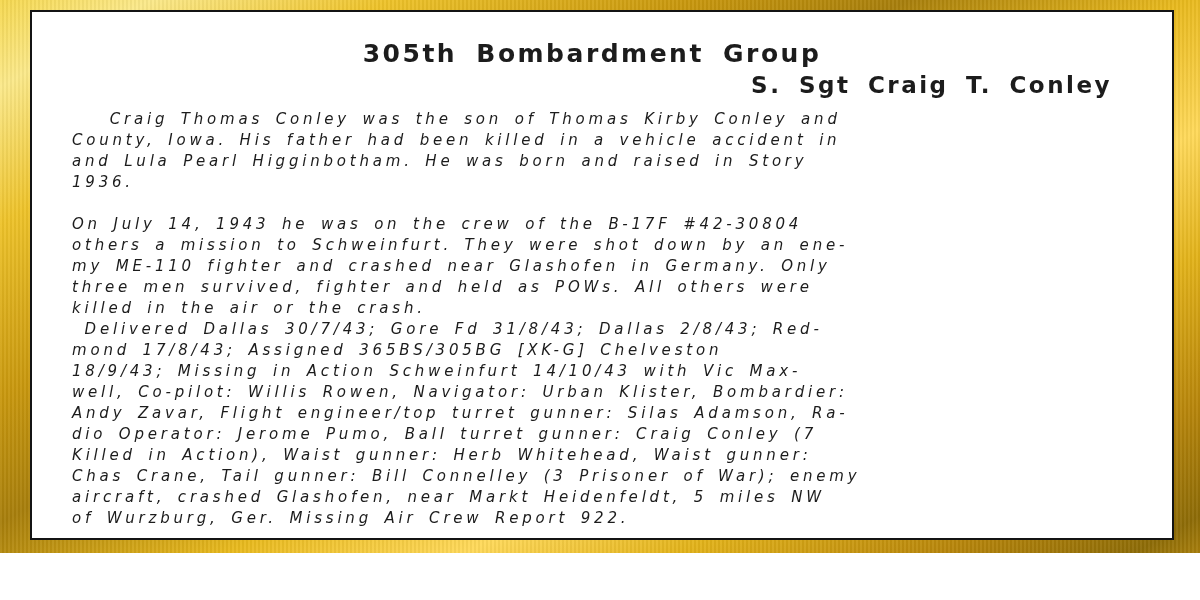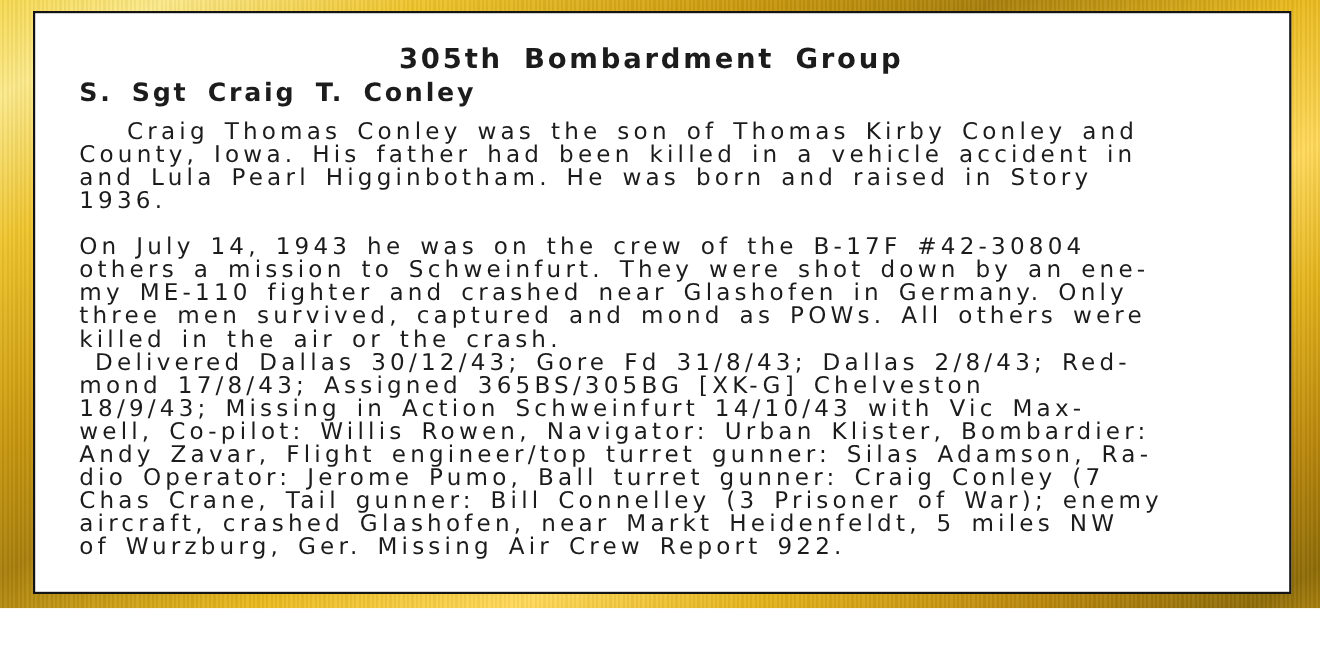--- a/index.html
+++ b/index.html
@@ -56,34 +56,35 @@
   .doc-title {
     text-align: center;
     font-size: 25px;
     font-weight: bold;
     letter-spacing: 2.5px;
     word-spacing: 8px;
     line-height: 31px;
     margin: 0 40px 0 0;
   }
   .doc-subtitle {
-    text-align: left;
+    text-align: right;
     font-size: 23px;
     font-weight: bold;
     letter-spacing: 2.5px;
     word-spacing: 7px;
     line-height: 30px;
     margin: 1px 40px 0 0;
   }
   .body-text {
     margin-top: 9px;
-    font-size: 21px;
+    font-size: 15px;
     line-height: 21px;
     letter-spacing: 3.8px;
     word-spacing: 4px;
+    font-style: italic;
   }
   .para { margin: 0; }
   .para.gap-above { margin-top: 21px; }
   .text-line {
     white-space: pre;
   }
 </style>
 </head>
 <body>
 
@@ -102,31 +103,32 @@
           <div class="text-line">   Craig Thomas Conley was the son of Thomas Kirby Conley and</div>
           <div class="text-line">County, Iowa. His father had been killed in a vehicle accident in</div>
           <div class="text-line">and Lula Pearl Higginbotham. He was born and raised in Story</div>
           <div class="text-line">1936.</div>
         </div>
 
         <div class="para gap-above">
           <div class="text-line">On July 14, 1943 he was on the crew of the B-17F #42-30804</div>
           <div class="text-line">others a mission to Schweinfurt. They were shot down by an ene-</div>
           <div class="text-line">my ME-110 fighter and crashed near Glashofen in Germany. Only</div>
-          <div class="text-line">three men survived, captured and mond as POWs. All others were</div>
+          <div class="text-line">three men survived, fighter and held as POWs. All others were</div>
           <div class="text-line">killed in the air or the crash.</div>
         </div>
 
         <div class="para">
-          <div class="text-line"> Delivered Dallas 30/12/43; Gore Fd 31/8/43; Dallas 2/8/43; Red-</div>
+          <div class="text-line"> Delivered Dallas 30/7/43; Gore Fd 31/8/43; Dallas 2/8/43; Red-</div>
           <div class="text-line">mond 17/8/43; Assigned 365BS/305BG [XK-G] Chelveston</div>
           <div class="text-line">18/9/43; Missing in Action Schweinfurt 14/10/43 with Vic Max-</div>
           <div class="text-line">well, Co-pilot: Willis Rowen, Navigator: Urban Klister, Bombardier:</div>
           <div class="text-line">Andy Zavar, Flight engineer/top turret gunner: Silas Adamson, Ra-</div>
           <div class="text-line">dio Operator: Jerome Pumo, Ball turret gunner: Craig Conley (7</div>
+          <div class="text-line">Killed in Action), Waist gunner: Herb Whitehead, Waist gunner:</div>
           <div class="text-line">Chas Crane, Tail gunner: Bill Connelley (3 Prisoner of War); enemy</div>
           <div class="text-line">aircraft, crashed Glashofen, near Markt Heidenfeldt, 5 miles NW</div>
           <div class="text-line">of Wurzburg, Ger. Missing Air Crew Report 922.</div>
         </div>
 
       </div>
     </div>
   </div>
 </div>
 

